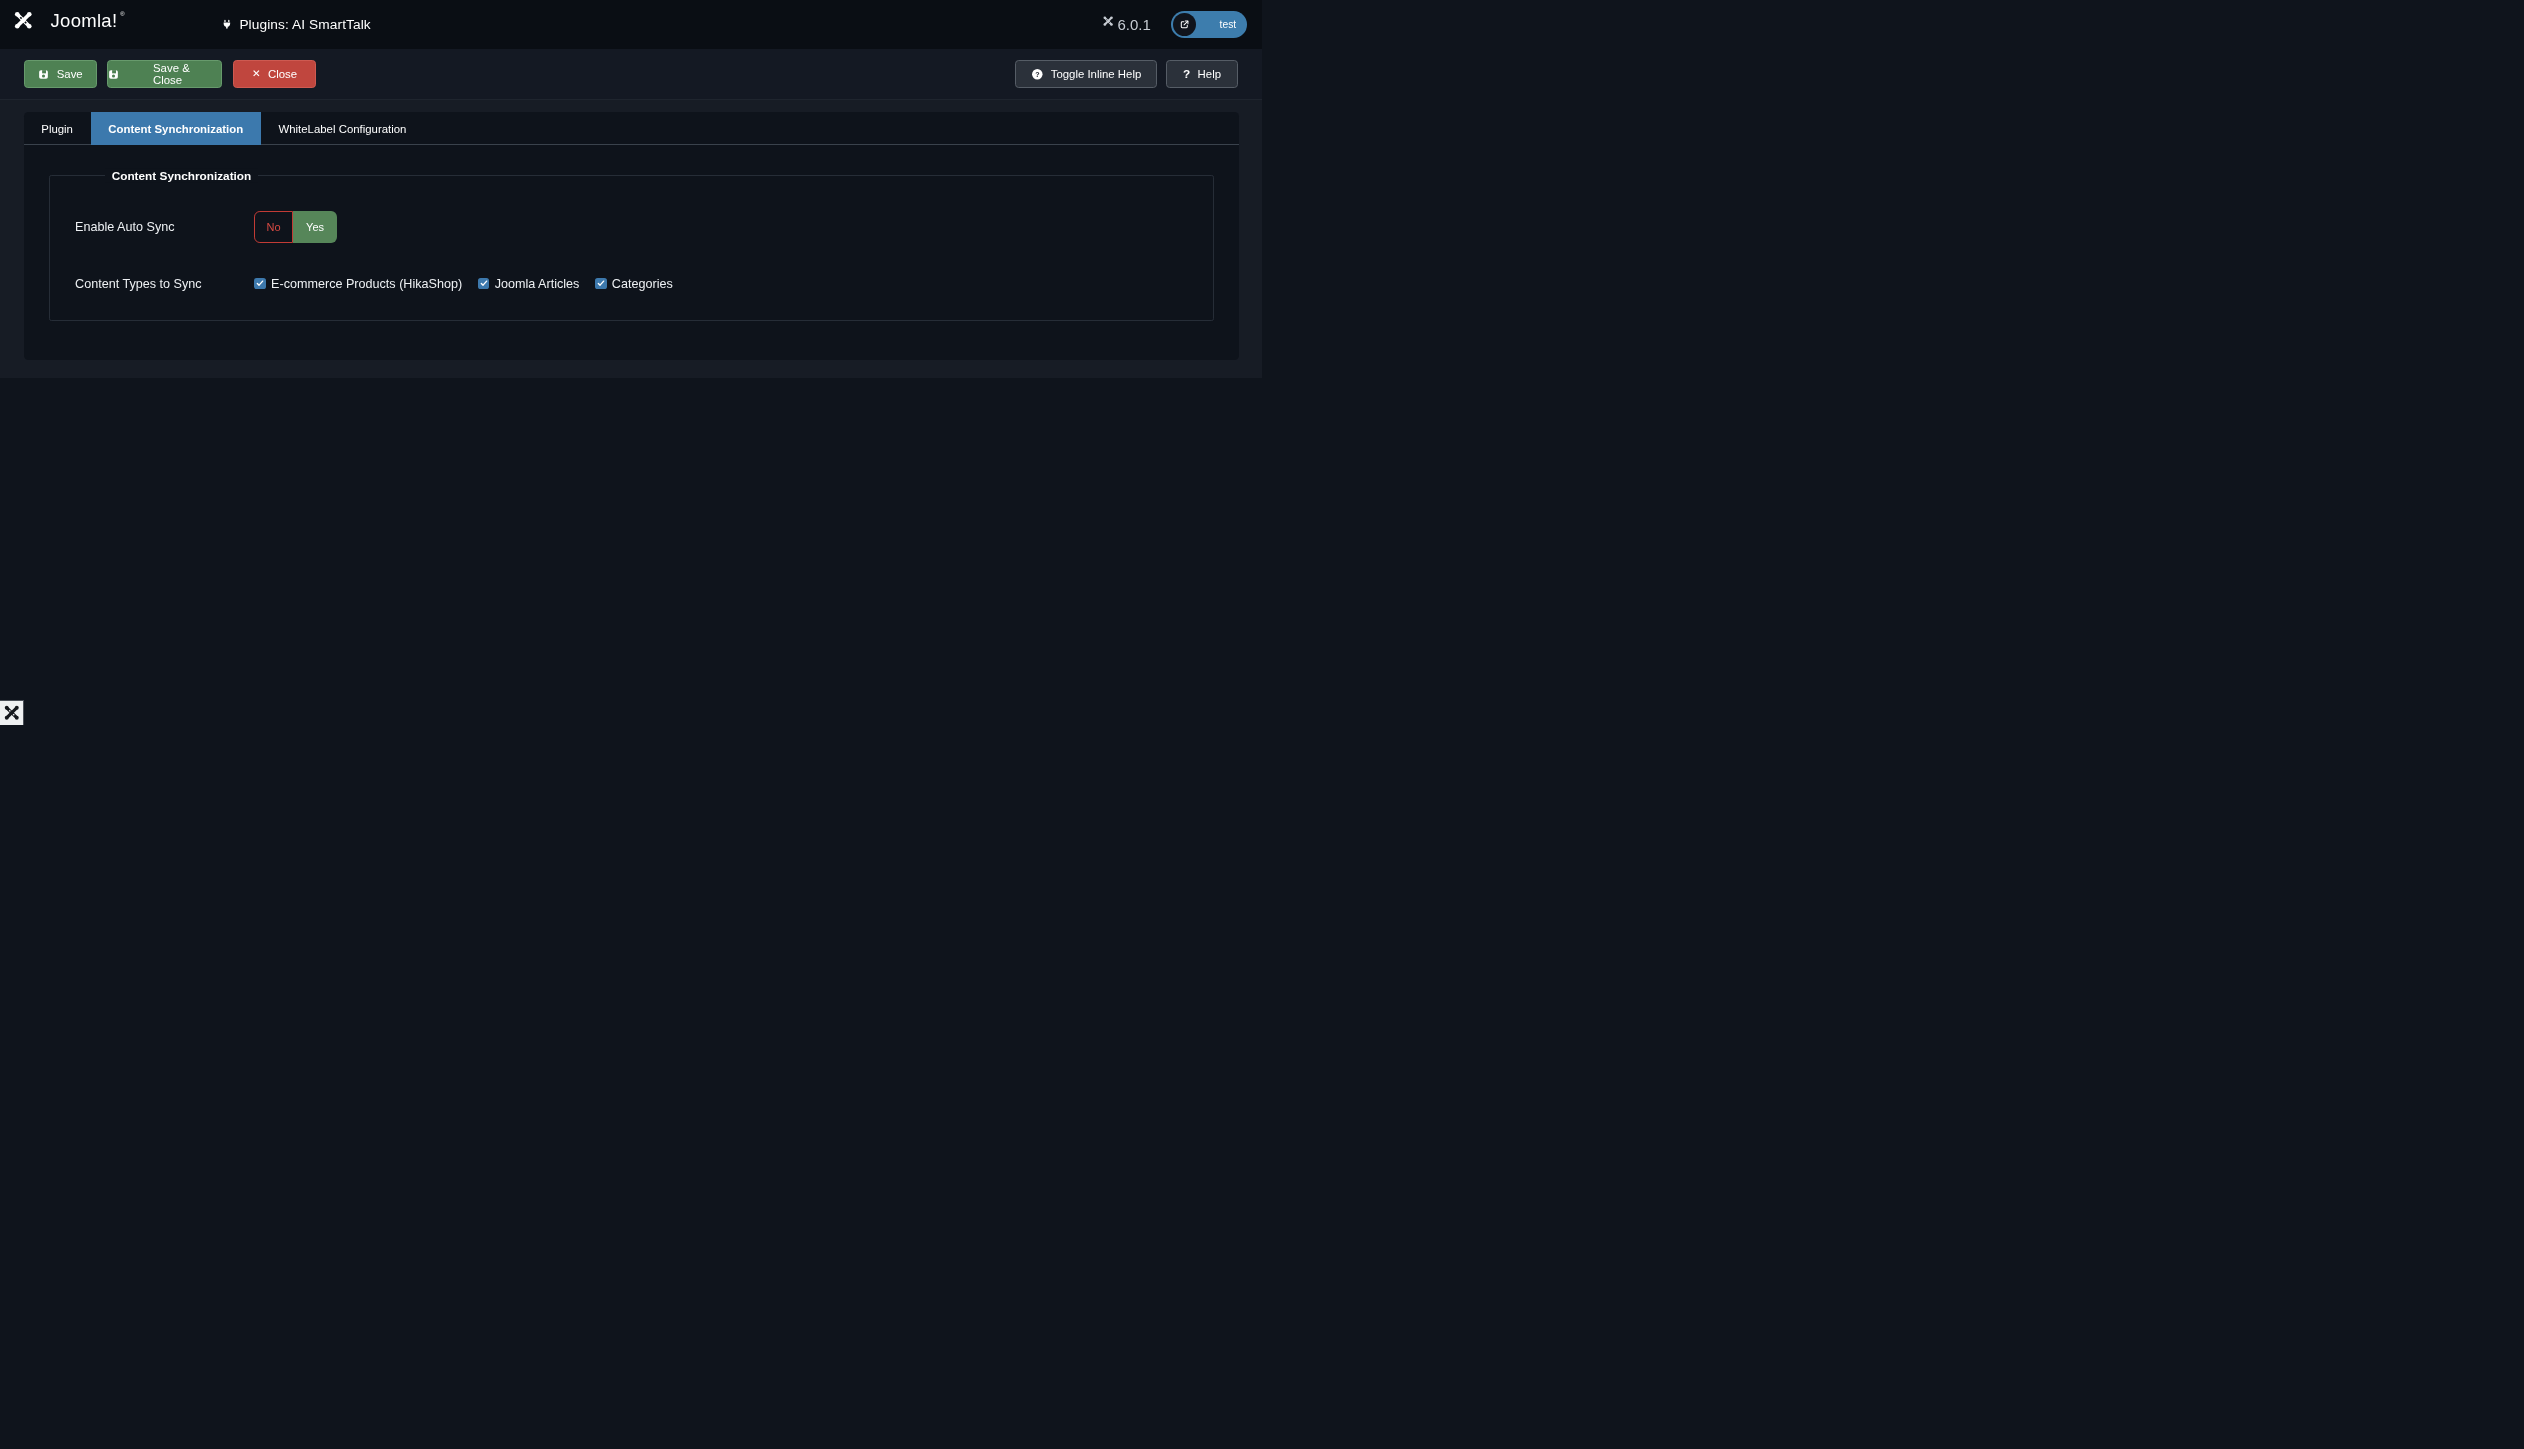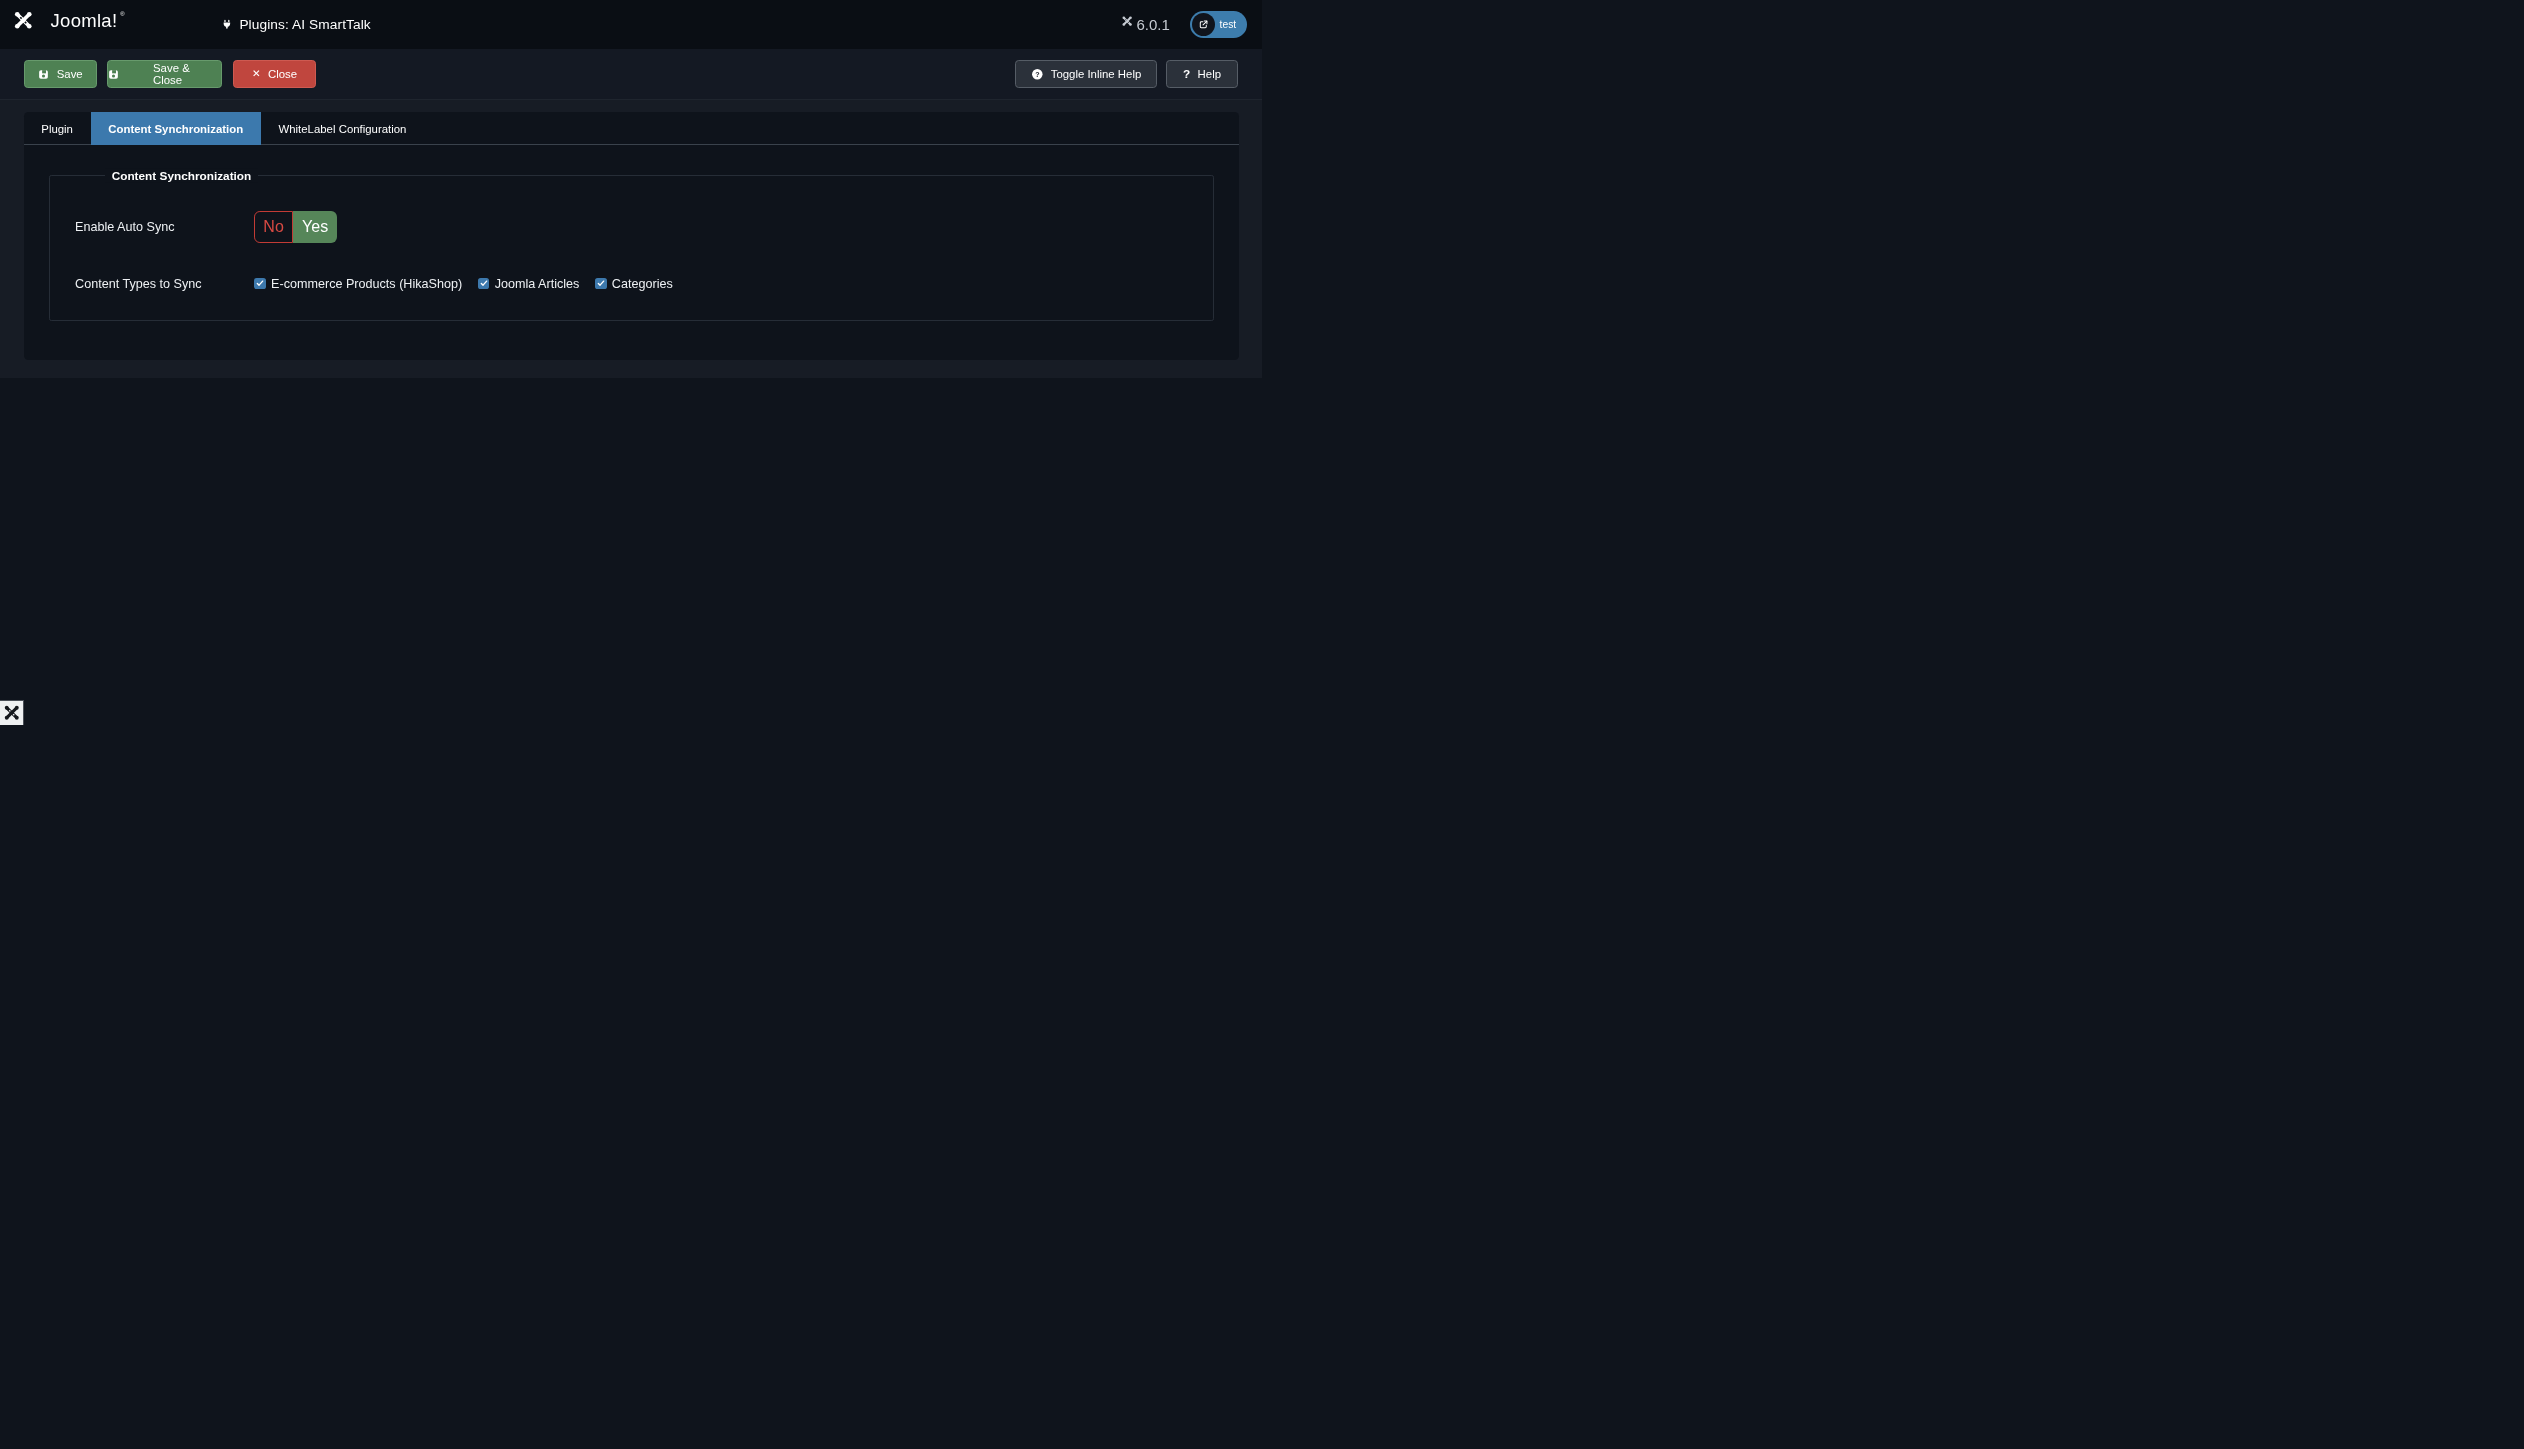--- a/index.html
+++ b/index.html
@@ -25,21 +25,21 @@
 
   .page-title { position:absolute; left:221px; top:0; height:49px; display:flex; align-items:center; gap:6.6px; }
   .page-title svg { width:11.8px; height:14.8px; }
   .page-title .ttl { font-size:13.7px; font-weight:500; letter-spacing:0.1px; }
 
   .topbar-right { position:absolute; right:15.5px; top:0; height:49px; display:flex; align-items:center; gap:20px; }
   .version { display:flex; gap:4.4px; color:#c6cbd2; font-size:15px; }
   .version .jglyph { width:10.3px; height:10.3px; color:#c6cbd2; }
   .user-badge {
     height:26.6px; border-radius:13.3px; background:#3d7dad;
-    display:flex; align-items:center; padding:0 10.3px 0 1.8px; gap:5px; cursor:pointer;
+    display:flex; align-items:center; padding:0 10.3px 0 1.8px; gap:24px; cursor:pointer;
   }
   .user-badge .circ {
     width:23px; height:23px; border-radius:50%; background:#10141c;
     display:flex; align-items:center; justify-content:center;
   }
   .user-badge .circ svg { width:11px; height:11px; }
   .user-badge .uname { font-size:10.3px; color:#fff; }
 
   
   .toolbar {
@@ -92,21 +92,21 @@
   }
   .frow { position:absolute; left:25px; display:flex; align-items:center; }
   .frow-1 { top:35px; height:32px; }
   .frow-2 { top:98px; height:19px; }
   .flabel { width:179px; font-size:12.6px; color:#eef1f4; flex:0 0 auto; }
 
   
   .btn-toggle { display:flex; height:32px; }
   .tg {
     display:flex; align-items:center; justify-content:center;
-    font-size:16px; cursor:pointer; height:32px;
+    font-size:11px; cursor:pointer; height:32px;
   }
   .tg-no {
     width:39px; border:1.1px solid #c23b35; color:#d84a43;
     border-radius:5.9px 0 0 5.9px; background:transparent;
   }
   .tg-yes {
     width:44px; background:#568659; color:#fff;
     border-radius:0 5.9px 5.9px 0; font-weight:500;
   }
 

